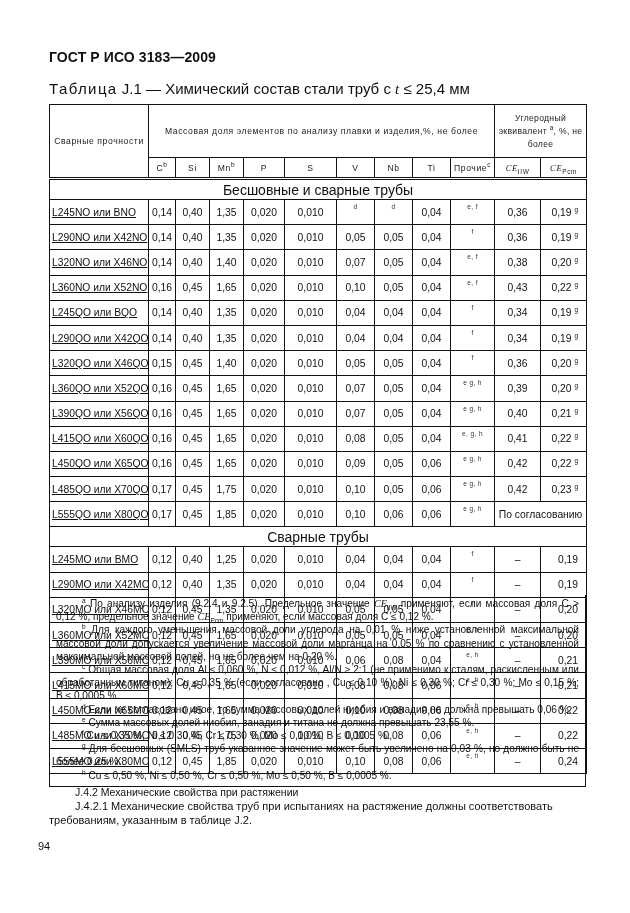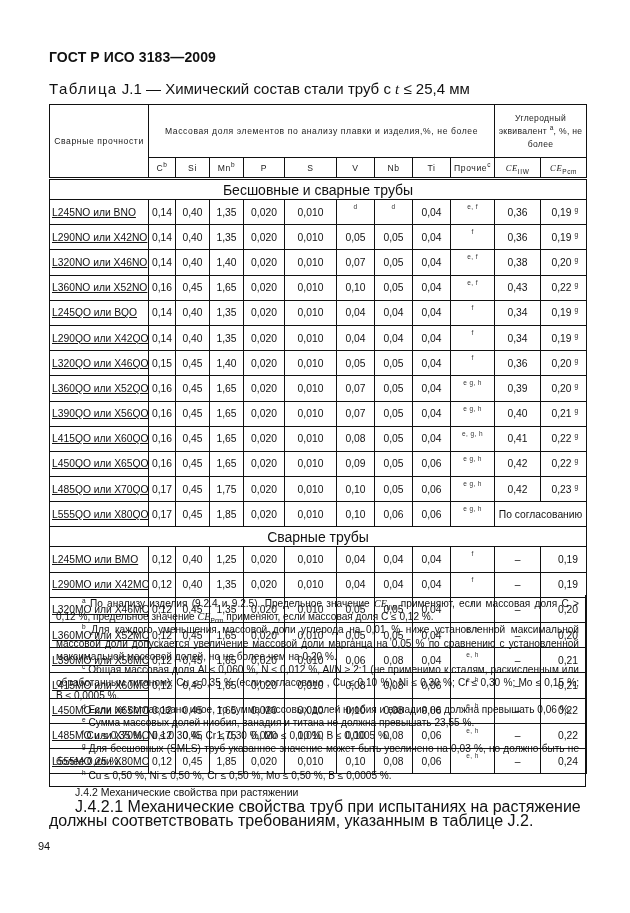--- a/index.html
+++ b/index.html
@@ -20,21 +20,21 @@
   td.grp { text-align: left !important; padding-left: 2px !important; font-size: 10.3px; text-decoration: underline; }
   td.note { font-size: 6.5px; vertical-align: top !important; padding-top: 3px !important; color: #333; letter-spacing: 0.4px; }
   td.pcm { text-align: right !important; padding-right: 8px !important; }
   sup { font-size: 6.5px; vertical-align: super; line-height: 0; }
   .sub { font-size: 6.5px; vertical-align: sub; line-height: 0; }
   .ital { font-family: "Liberation Serif", serif; font-style: italic; }
   .footnotes { position: absolute; left: 49px; top: 595px; width: 523px; border: 1px solid #111; border-top: none; padding: 2px 6px 4px 6px; font-size: 10.1px; line-height: 13.2px; }
   .footnotes p { margin: 0; text-align: justify; }
   .footnotes p.ind { text-indent: 26px; }
   .section-heading { position: absolute; left: 75px; top: 786px; font-size: 10.5px; font-weight: normal; }
-  .para { position: absolute; left: 49px; top: 800px; width: 537px; font-size: 16px; line-height: 13.5px; text-indent: 26px; }
+  .para { position: absolute; left: 49px; top: 800px; width: 537px; font-size: 11px; line-height: 13.5px; text-indent: 26px; }
   .page-number { position: absolute; left: 38px; top: 840px; font-size: 11px; }
 </style>
 </head>
 <body>
 
 <div class="doc-header">ГОСТ Р ИСО 3183—2009</div>
 
 <div class="table-caption">
   <span class="spaced">Таблица</span>
   <span>J.1</span><span> — </span><span>Химический состав стали труб с</span>

